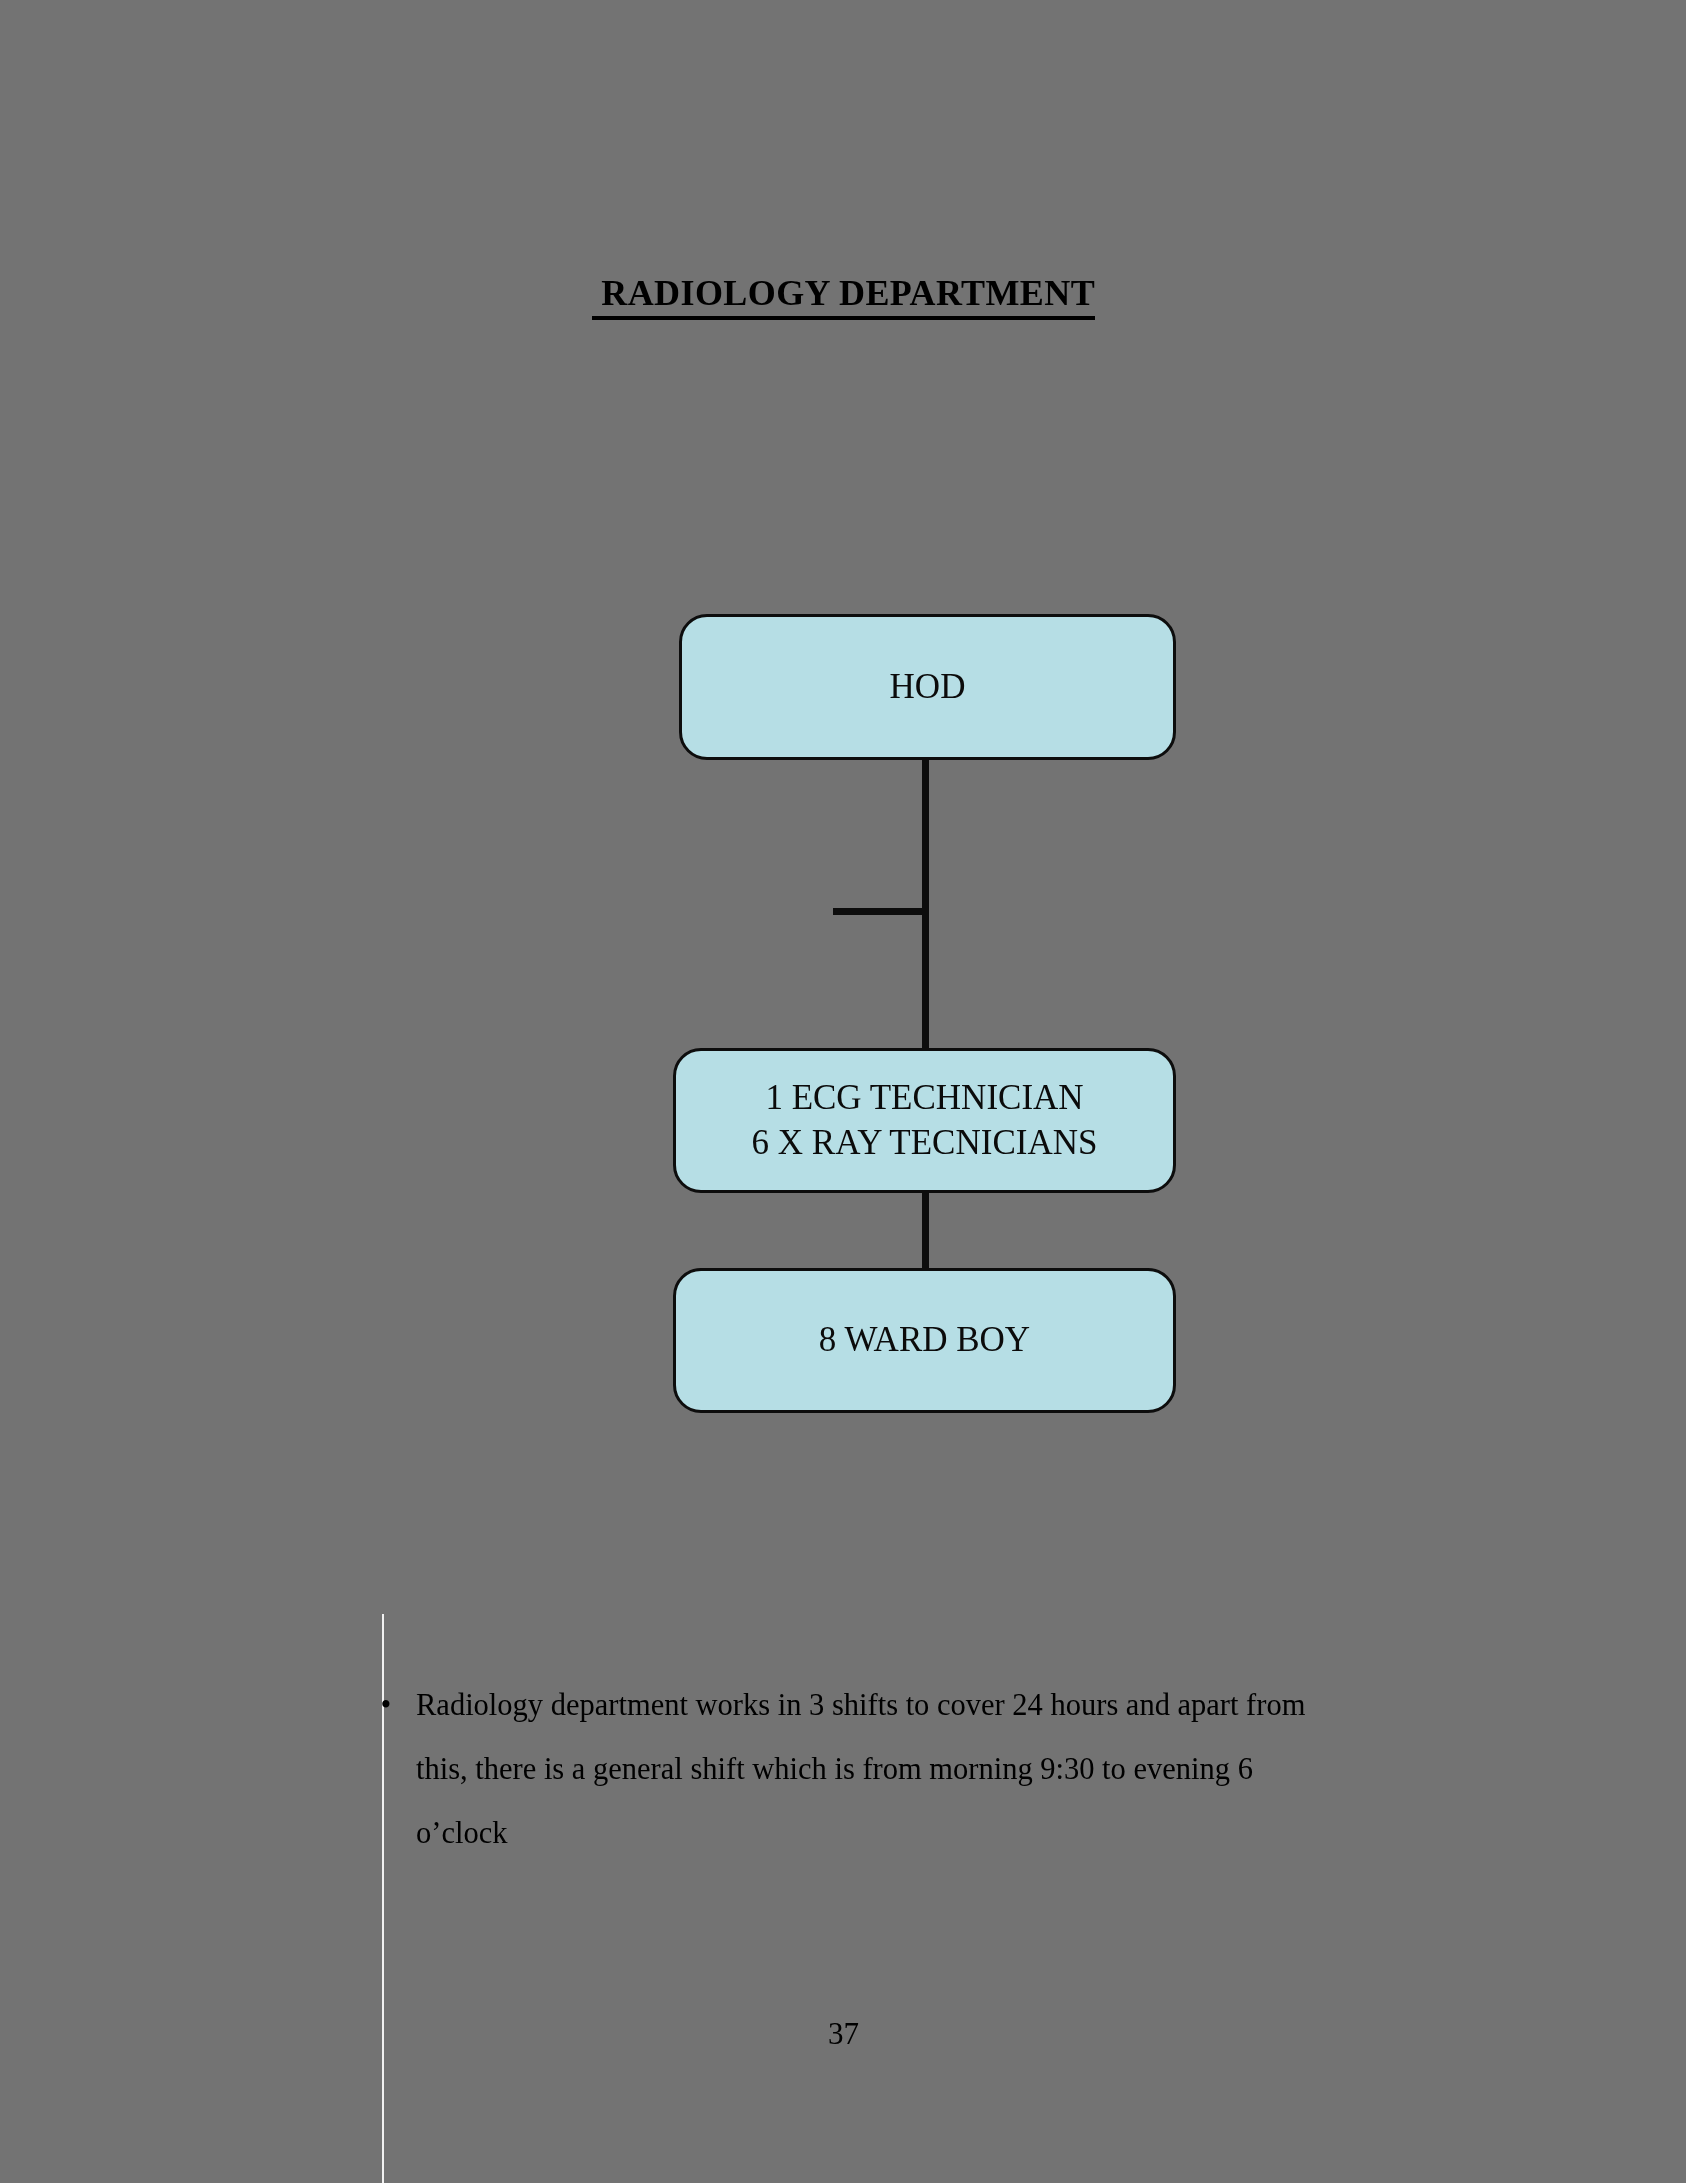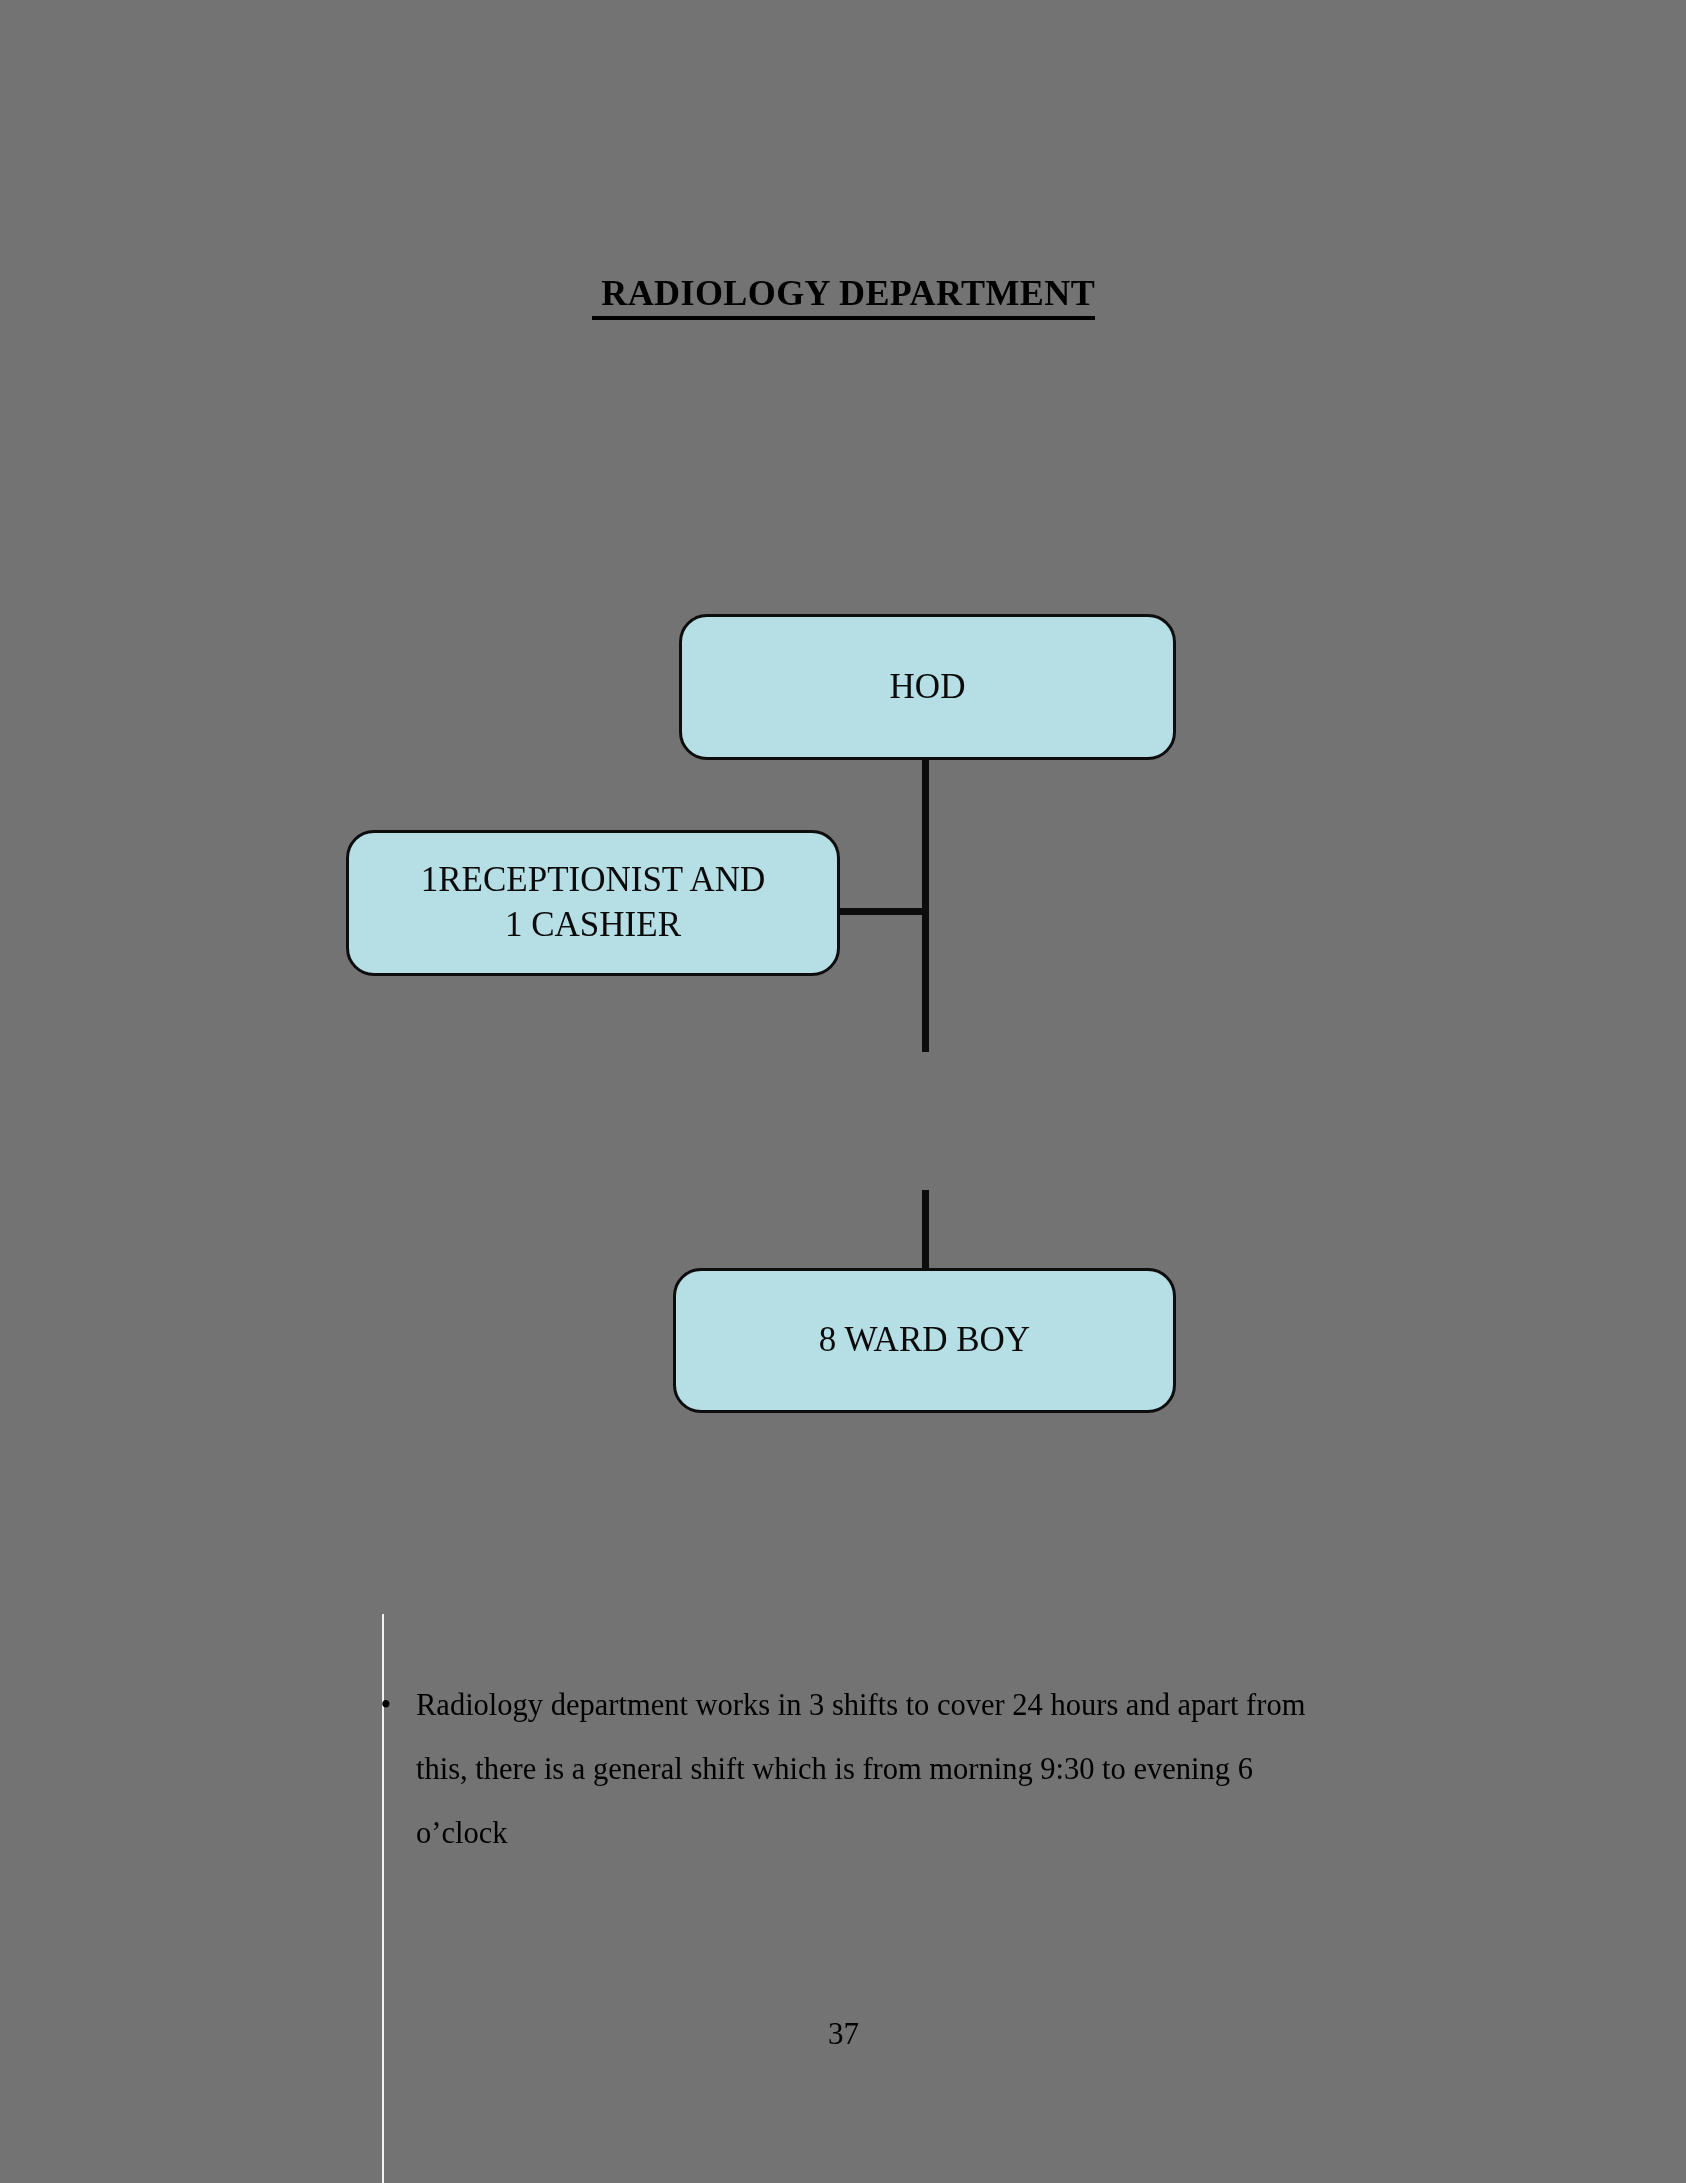--- a/index.html
+++ b/index.html
@@ -134,25 +134,25 @@
   <div class="chart">
 
     <div class="connector" id="conn-spine"></div>
     <div class="connector" id="conn-branch"></div>
     <div class="connector" id="conn-lower"></div>
 
     <div class="node" id="node-hod">
       <span class="label">HOD</span>
     </div>
 
-    <div class="node" id="node-reception">
-      <span class="label">1RECEPTIONIST AND
-1 CASHIER</span>
+
+    <div class="node" id="node-technicians">
+      <span class="label">1 ECG TECHNICIAN
+6 X RAY TECNICIANS</span>
     </div>
-
 
     <div class="node" id="node-wardboy">
       <span class="label">8 WARD BOY</span>
     </div>
 
   </div>
 
   <div class="bullet-block">
     <div class="bullet-item">
       <span class="bullet-marker">•</span>

